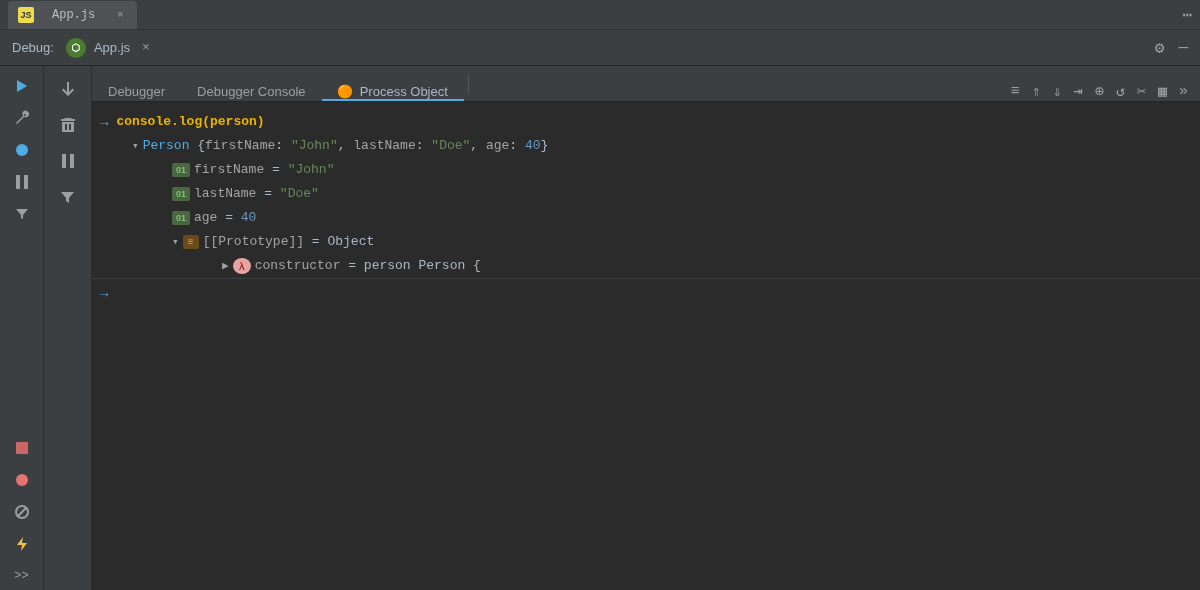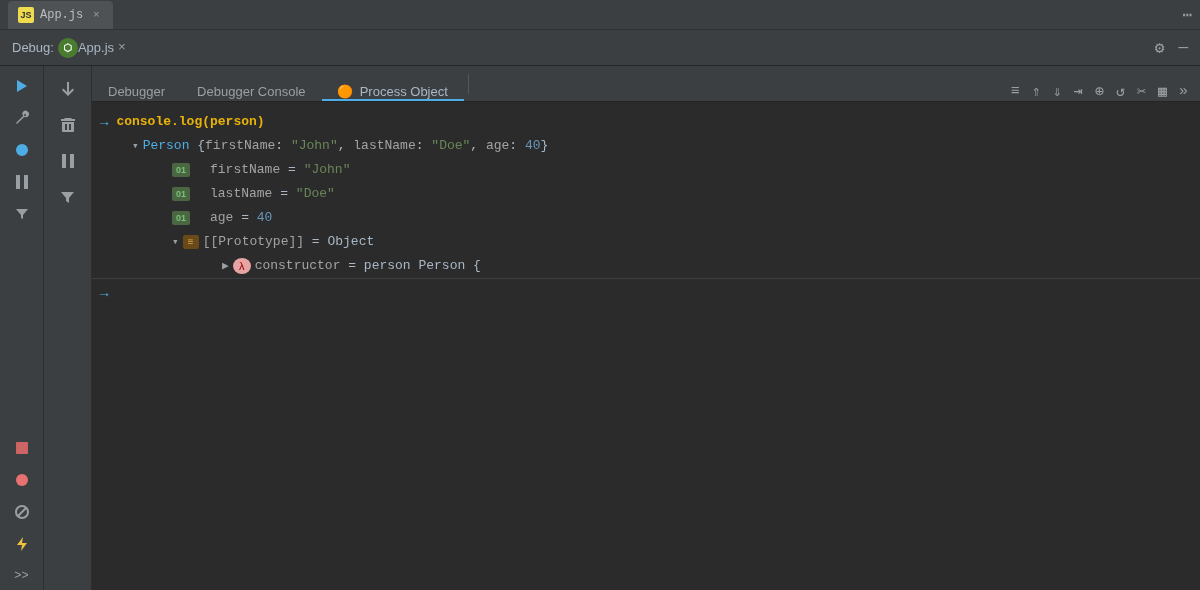--- a/index.html
+++ b/index.html
@@ -20,21 +20,21 @@
       display: flex;
       align-items: center;
       height: 30px;
       border-bottom: 1px solid #323232;
       padding: 0 8px;
       gap: 4px;
     }
     .tab-top {
       display: flex;
       align-items: center;
-      gap: 6px;
+      gap: 18px;
       padding: 0 10px;
       height: 28px;
       background: #4e5254;
       border-radius: 4px 4px 0 0;
       font-size: 12px;
       color: #bbbcbe;
       cursor: pointer;
     }
     .tab-top .js-icon {
       width: 16px;
@@ -69,20 +69,21 @@
     }
 
     
     .debug-bar {
       background: #3c3f41;
       display: flex;
       align-items: center;
       height: 36px;
       border-bottom: 1px solid #232425;
       padding: 0 12px;
+      gap: 8px;
     }
     .debug-label {
       font-family: sans-serif;
       font-size: 13px;
       color: #a9b7c6;
       margin-right: 4px;
     }
     .debug-node-icon {
       width: 20px;
       height: 20px;
@@ -291,21 +292,21 @@
       align-items: center;
       justify-content: center;
       width: 18px;
       height: 14px;
       background: #4a6741;
       border-radius: 2px;
       font-size: 9px;
       color: #79c279;
       font-family: sans-serif;
       font-weight: bold;
-      margin-right: 20px;
+      margin-right: 4px;
       flex-shrink: 0;
     }
 
     .proto-badge {
       display: inline-flex;
       align-items: center;
       justify-content: center;
       width: 16px;
       height: 14px;
       background: #6b4a1a;

